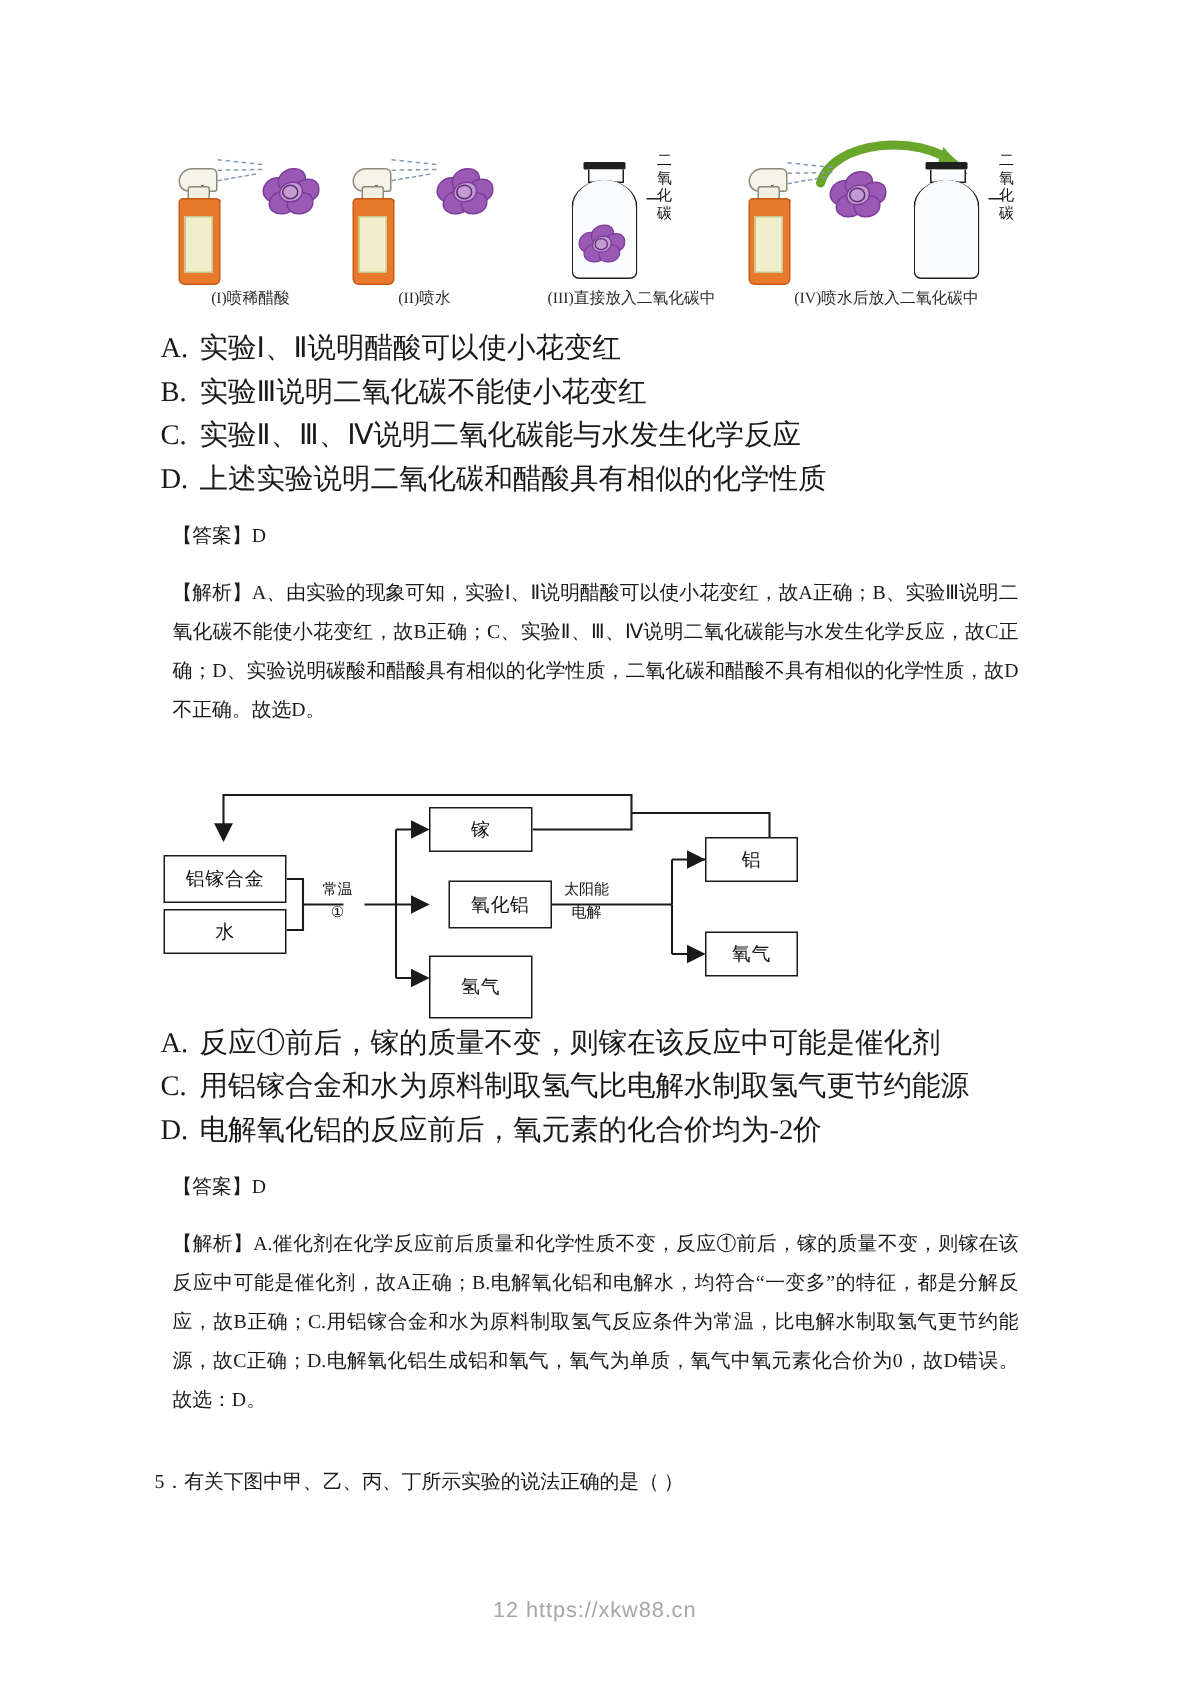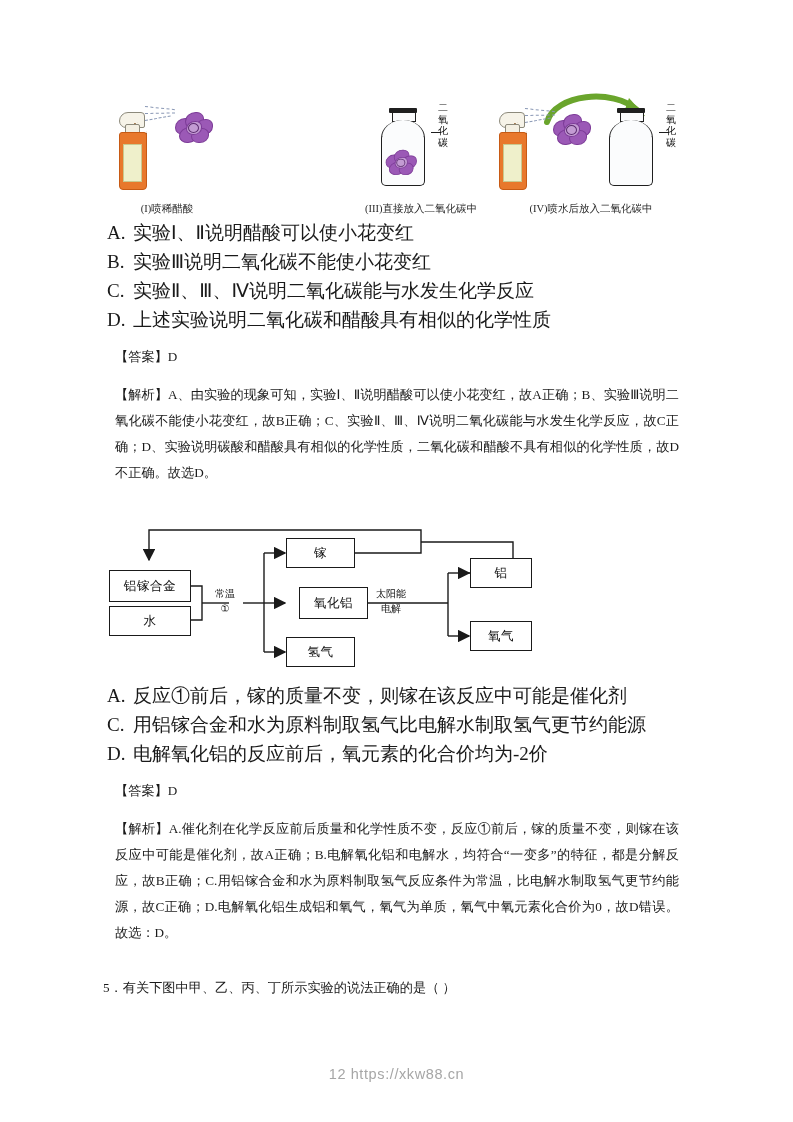--- a/index.html
+++ b/index.html
@@ -38,21 +38,21 @@
     position: absolute;
     top: 0;
     height: 128px;
   }
   .exp .stage {
     position: relative;
     height: 102px;
   }
   .exp .cap {
     position: absolute;
-    bottom: 0;
+    bottom: 10px;
     left: 0;
     width: 100%;
     text-align: center;
     font-size: 10.5px;
     font-family: "Liberation Serif", serif;
     white-space: nowrap;
     color: #2a2a2a;
   }
 
   
@@ -333,20 +333,46 @@
               <b class="p3"></b>
               <b class="p4"></b>
               <b class="p5"></b>
               <b class="core"></b>
               <em></em>
           </div>
         </div>
         <div class="cap">(I)喷稀醋酸</div>
       </div>
 
+      <div class="exp" style="left:124px; width:112px;">
+        <div class="stage">
+          <div class="spray">
+            <div class="head"></div>
+            <div class="trigger"></div>
+            <div class="neck"></div>
+            <div class="body"></div>
+            <div class="label"></div>
+          </div>
+          <div class="mist" style="left:34px; top:16px;">
+            <i></i>
+              <i></i>
+              <i></i>
+          </div>
+          <div class="flower" style="left:62px; top:22px;">
+            <b class="p1"></b>
+              <b class="p2"></b>
+              <b class="p3"></b>
+              <b class="p4"></b>
+              <b class="p5"></b>
+              <b class="core"></b>
+              <em></em>
+          </div>
+        </div>
+        <div class="cap">(II)喷水</div>
+      </div>
 
       <div class="exp" style="left:242px; width:152px;">
         <div class="stage">
           <div class="jar" style="left:32px;">
             <div class="cap2"></div>
             <div class="neck2"></div>
             <div class="shoulder"></div>
             <div class="barrel"></div>
             <div class="flower" style="left:7px; top:40px; transform:scale(0.82); transform-origin:left top;">
               <b class="p1"></b>
@@ -480,21 +506,21 @@
         <div>常温</div>
         <div>①</div>
       </div>
 
       <div class="fbox" style="left:183px; top:14px; width:69px; height:30px;">
         <span>镓</span>
       </div>
       <div class="fbox" style="left:183px; top:63px; width:69px; height:32px;margin-left:13px;">
         <span>氧化铝</span>
       </div>
-      <div class="fbox" style="left:183px; top:113px; width:69px; height:30px;">
+      <div class="fbox" style="left:183px; top:113px; width:69px; height:42px;">
         <span>氢气</span>
       </div>
 
       <div class="flabel" style="left:258px; top:62px; width:60px;">
         <div>太阳能</div>
         <div>电解</div>
       </div>
 
       <div class="fbox" style="left:367px; top:34px; width:62px; height:30px;">
         <span>铝</span>

